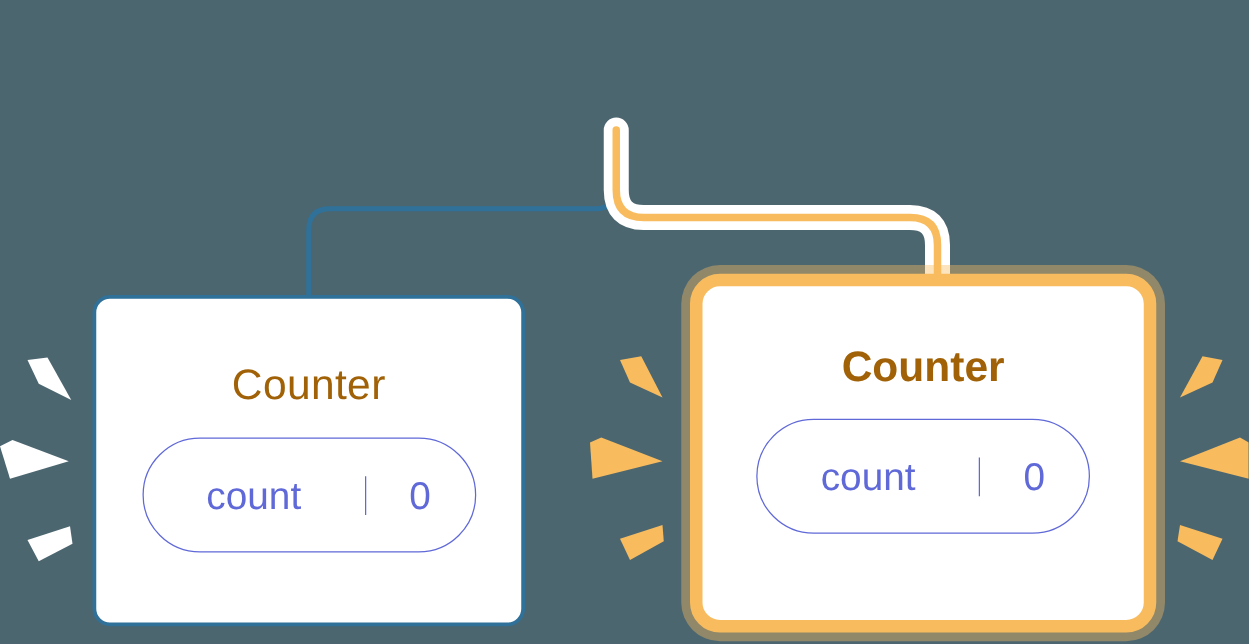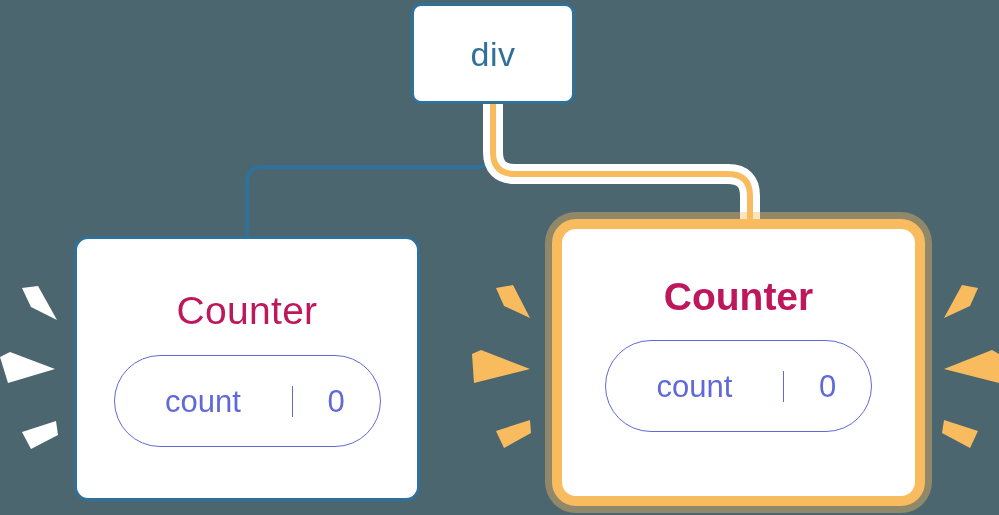--- a/index.html
+++ b/index.html
@@ -73,22 +73,22 @@
     top: 219px;
     width: 373px;
     height: 287px;
     border: 10px solid #f8bc5f;
     border-radius: 24px;
     box-shadow: 0 0 0 7px rgba(248,188,95,0.40);
     z-index: 3;
   }
 
   .counter-title {
-    font-size: 39px;
-    color: #be185d;
+    font-size: 34px;
+    color: #a16207;
     line-height: 1;
     margin-top: 52px;
     letter-spacing: 0.3px;
   }
   .node-counter .counter-title { margin-top: 52px; }
   .node-counter-highlight .counter-title {
     margin-top: 48px;
     font-weight: bold;
     letter-spacing: 0px;
   }
@@ -148,23 +148,20 @@
       <polygon points="530,420 531,433 504,448 496,431" fill="#f8bc5f"></polygon>
     </g>
 
     <g>
       <polygon points="978,288 962,285 944,318 970,306" fill="#f8bc5f"></polygon>
       <polygon points="999,354 992,350 944,369 999,383" fill="#f8bc5f"></polygon>
       <polygon points="944,420 942,433 970,448 978,431" fill="#f8bc5f"></polygon>
     </g>
   </svg>
 
-  <div class="node node-div">
-    <span class="node-title">div</span>
-  </div>
 
   <div class="node node-counter">
     <span class="counter-title">Counter</span>
     <div class="pill">
       <span class="pill-key">count</span>
       <span class="pill-val">0</span>
     </div>
   </div>
 
   <div class="node node-counter-highlight">

